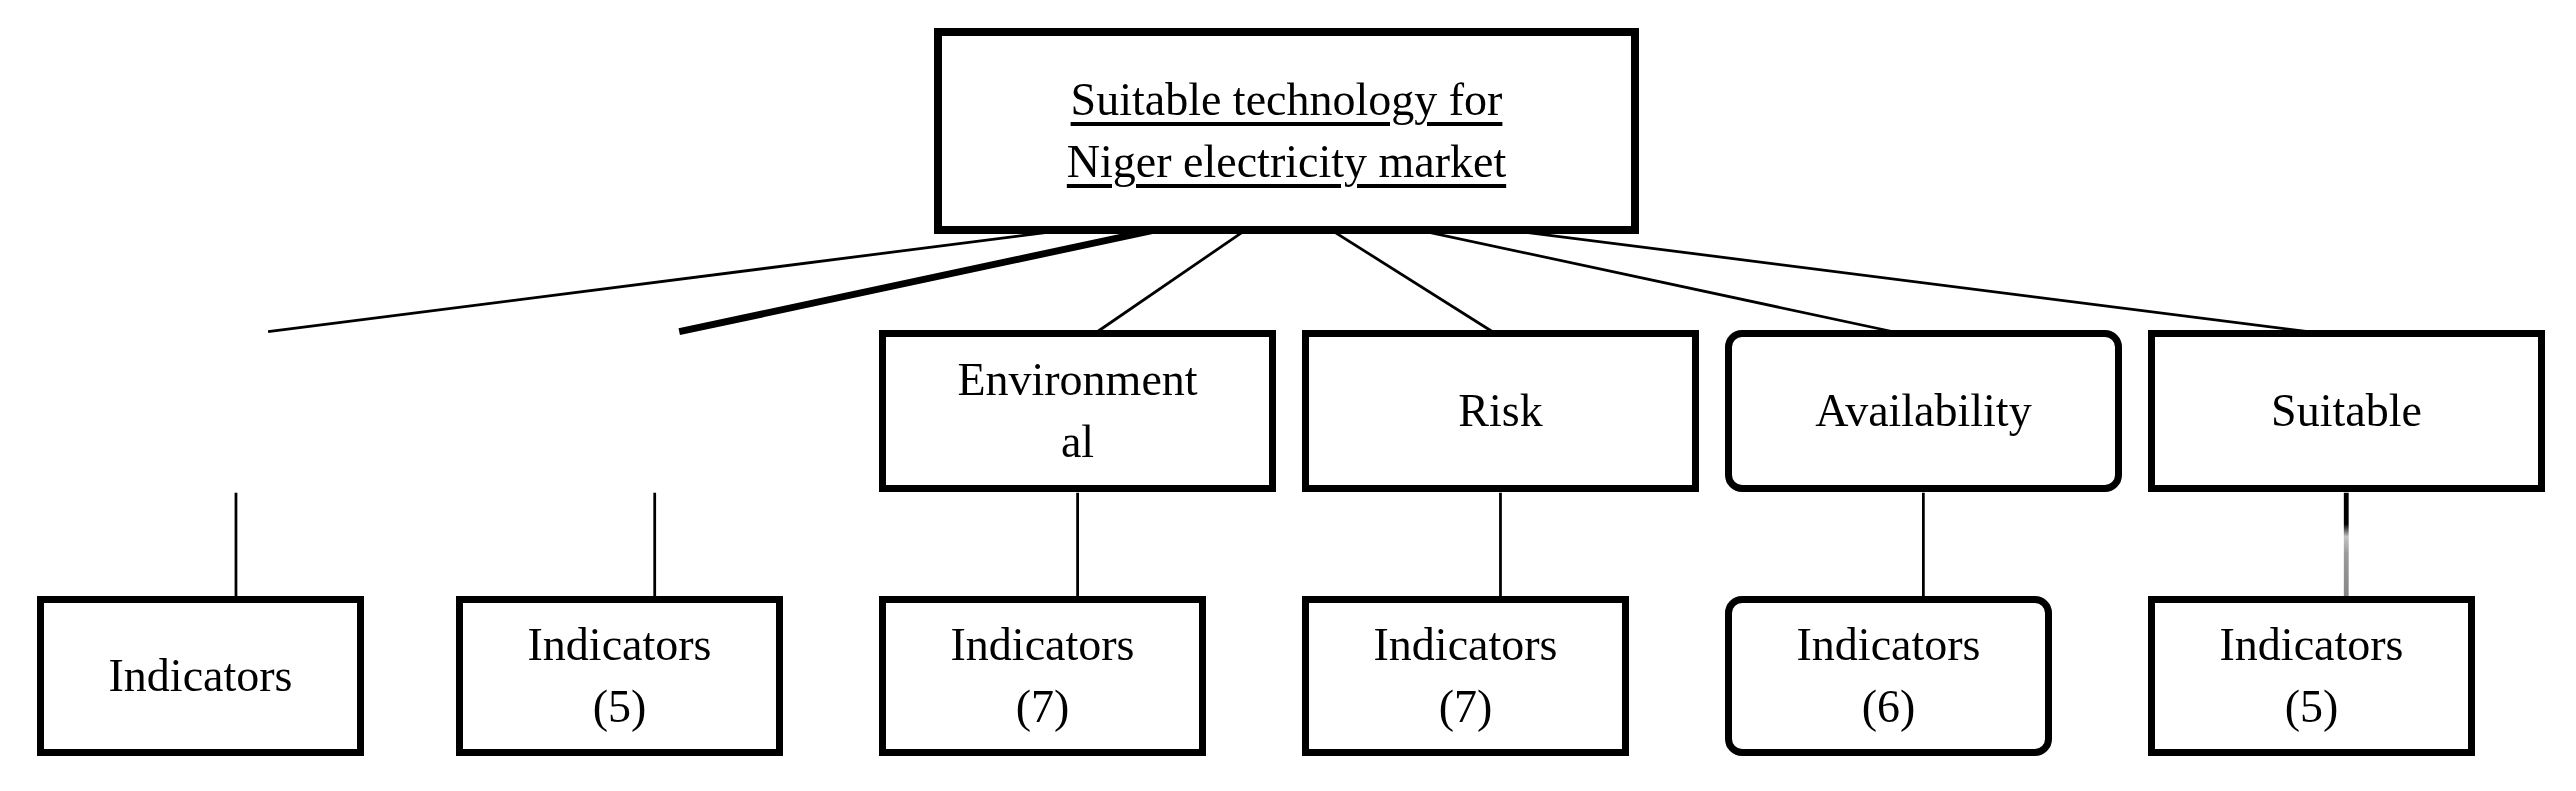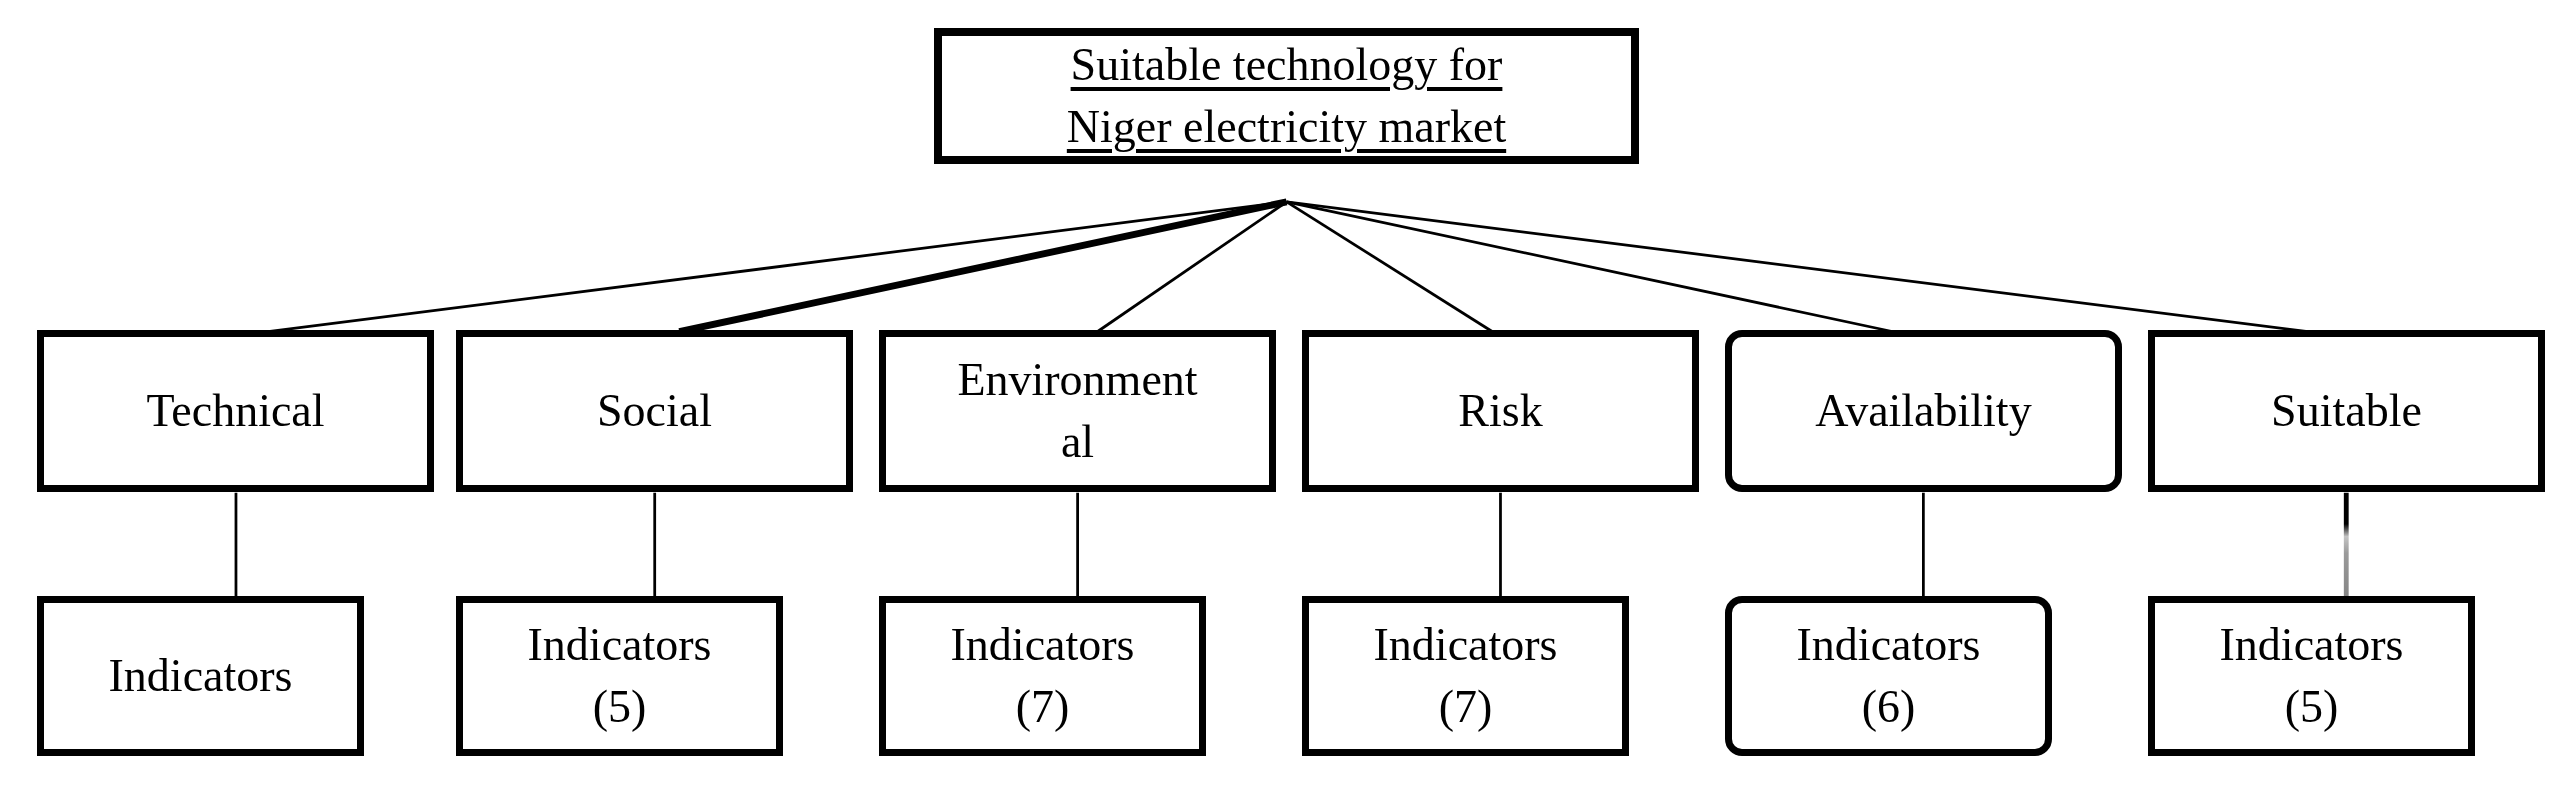--- a/index.html
+++ b/index.html
@@ -31,21 +31,21 @@
     box-sizing: border-box;
     display: flex;
     align-items: center;
     justify-content: center;
     text-align: center;
   }
   .root-box {
     left: 934px;
     top: 28px;
     width: 705px;
-    height: 136px;
+    height: 206px;
     border-width: 8.3px;
   }
   .root-title {
     font-size: 46px;
     line-height: 62px;
     white-space: pre-line;
     text-decoration: underline;
     text-decoration-thickness: 4.1px;
     text-underline-offset: 7px;
   }
@@ -104,26 +104,20 @@
     <line x1="2171.5" y1="713" x2="2171.5" y2="864" stroke-width="4" stroke="#000000"></line>
     <line x1="2783.5" y1="713" x2="2783.5" y2="864" stroke-width="4" stroke="#000000"></line>
     <line stroke="url(#econFade)" x1="3395.5" y1="713" x2="3395.5" y2="864" stroke-width="7"></line>
   </svg>
 
   <div class="box root-box">
     <div class="root-title">Suitable technology for
 Niger electricity market</div>
   </div>
 
-  <div class="box criterion col-0">
-    <div class="box-label">Technical</div>
-  </div>
-  <div class="box criterion col-1">
-    <div class="box-label">Social</div>
-  </div>
   <div class="box criterion col-2">
     <div class="box-label">Environment
 al</div>
   </div>
   <div class="box criterion col-3">
     <div class="box-label">Risk</div>
   </div>
   <div class="box criterion col-4">
     <div class="box-label">Availability</div>
   </div>

